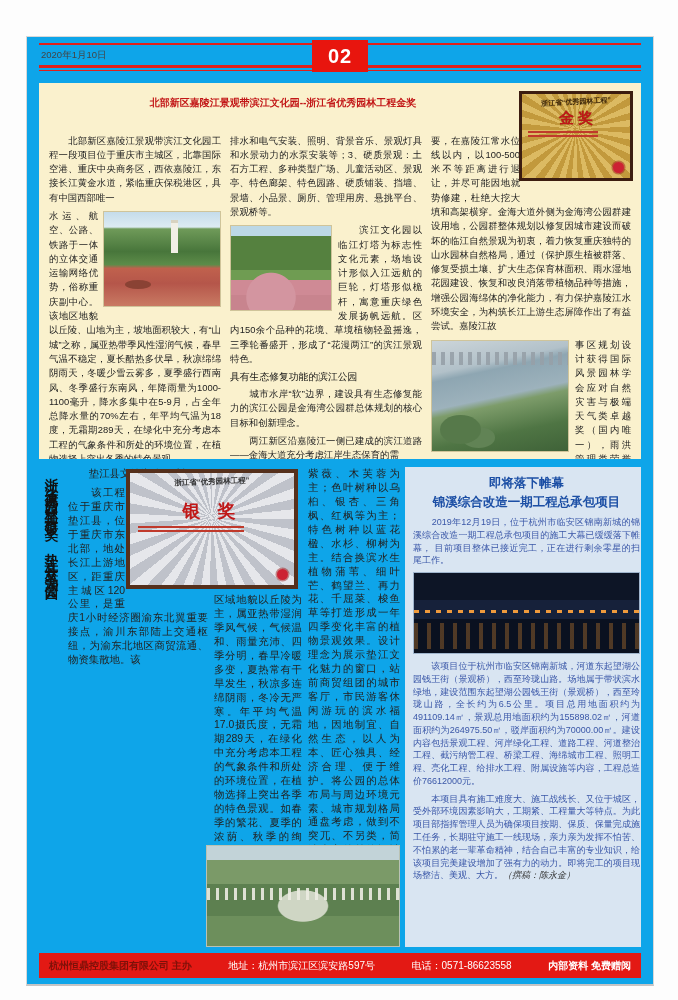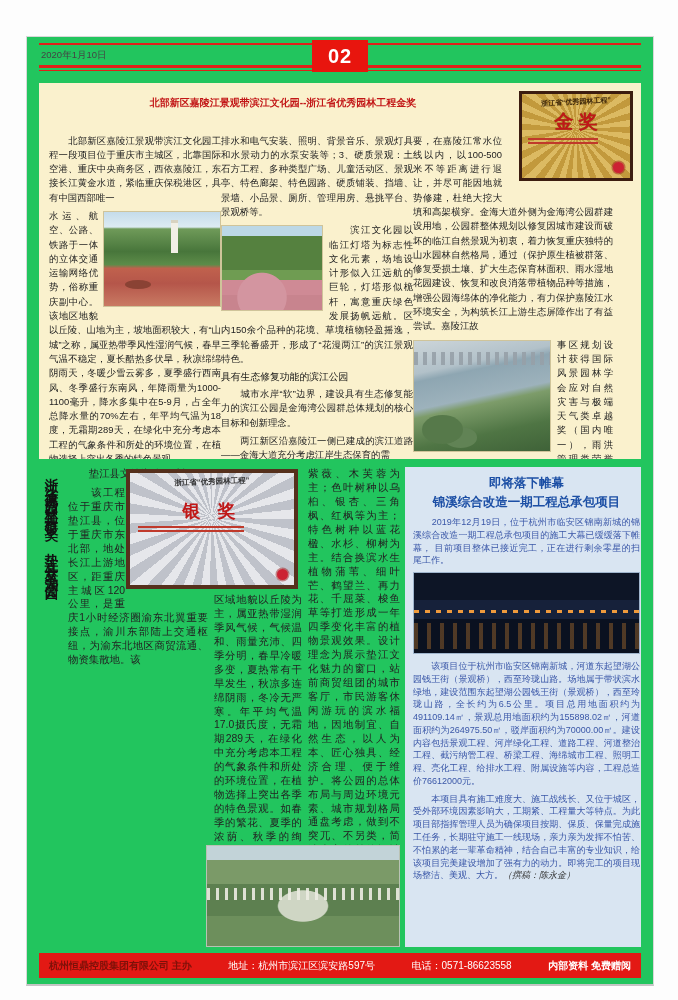--- a/index.html
+++ b/index.html
@@ -1,34 +1,34 @@
 <!DOCTYPE html>
 <html><head>
 <meta charset="utf-8">
 <style>
   * { margin:0; padding:0; box-sizing:border-box; }
   html,body { width:678px; height:1000px; background:#fdfdfd; font-family:"Liberation Sans","DejaVu Sans",sans-serif; }
   .sheet { position:absolute; left:26px; top:36px; width:628px; height:950px;
-           background:#22c55e; border:1px solid #d8d8d8; border-bottom:2px solid #c4c4c4; padding:6px 12px 0 12px; }
+           background:#0ea5e9; border:1px solid #d8d8d8; border-bottom:2px solid #c4c4c4; padding:6px 12px 0 12px; }
 
   
   .header { position:relative; height:32px; }
   .rule-top { border-top:2px solid #e0201a; }
   .date-row { font-size:9.5px; color:#444; padding:4px 0 3px 2px; }
   .rule-bottom { border-top:3px solid #e0201a; border-bottom:1.5px solid #e0201a; height:6px; }
   .page-badge { position:absolute; left:50%; top:-3px; transform:translateX(-50%);
                 width:56px; height:32px; background:#e8150e; color:#fff; font-weight:bold;
                 font-size:20px; text-align:center; line-height:32px; letter-spacing:1px; }
 
   
   .top-article { position:relative; margin-top:8px; background:#faf1cd; height:376px;
                  padding:10px 10px 6px 10px; overflow:hidden; }
   .top-title { color:#c21717; font-weight:bold; font-size:10px; line-height:1.25;
                text-align:center; margin:4px 124px 6px 10px; }
-  .top-cols { display:flex; margin-top:24px; }
+  .top-cols { display:flex; gap:9px; margin-top:24px; }
   .top-cols .col { font-size:9.4px; line-height:1.52; color:#222; text-align:justify; }
   .col-1 { width:172px; } .col-2 { width:192px; } .col-3 { width:200px; }
   .top-cols p { margin-bottom:4px; }
   .subhead { font-weight:normal; color:#111; font-size:9.8px; margin:3px 0 2px 0; }
   .byline-inline { font-style:italic; color:#333; }
 
   .float-r { float:right; margin:2px 0 3px 5px; }
   .float-l { float:left; margin:2px 6px 3px 0; }
   .spacer { background:transparent; }
 
@@ -46,21 +46,21 @@
   .river-photo::before { content:""; position:absolute; left:0; top:10%; width:100%; height:12%;
     background:repeating-linear-gradient(90deg, rgba(150,160,168,.9) 0 4px, transparent 4px 9px); }
   .river-photo::after { content:""; position:absolute; left:6%; bottom:6%; width:30%; height:26%;
     border-radius:50%; background:#56794a; box-shadow:18px 8px 0 -4px #618355; }
 
   
   .gold-plaque { position:absolute; right:8px; top:8px; width:114px; height:90px;
     border:3px solid #3c1d10; background:repeating-conic-gradient(from 10deg at 50% 42%, #dcba62 0 7deg, #c2993c 7deg 14deg);
     padding:3px 4px; text-align:center; }
   .gold-plaque .banner { font-size:7px; font-weight:bold; color:#3a2408; transform:rotate(-3deg); }
-  .gold-plaque .award { font-size:19px; font-weight:bold; color:#c01818; margin-top:2px; text-shadow:0 0 1px #7a5a10; }
+  .gold-plaque .award { font-size:15px; font-weight:bold; color:#c01818; margin-top:2px; text-shadow:0 0 1px #7a5a10; }
   .plaque-lines { margin:3px auto 0 2px; width:70%; }
   .plaque-lines i { display:block; height:2px; background:#c0392b; margin-bottom:2px; }
   .seal { position:absolute; right:6px; bottom:5px; width:11px; height:11px; border-radius:50%;
           background:#c23; box-shadow:0 0 0 1.5px rgba(160,30,30,.5); }
 
   .silver-plaque { position:absolute; left:58px; top:2px; width:172px; height:120px; z-index:3;
     border:4px solid #55301c; background:repeating-conic-gradient(from 0deg at 50% 40%, #e6e7eb 0 7deg, #bfc2ca 7deg 14deg);
     padding:4px 6px; text-align:center; }
   .silver-plaque .banner { font-size:7.5px; font-weight:bold; color:#333; transform:rotate(-2deg); }
   .silver-plaque .award { font-size:18px; font-weight:bold; color:#c01818; margin-top:12px; letter-spacing:6px; }

